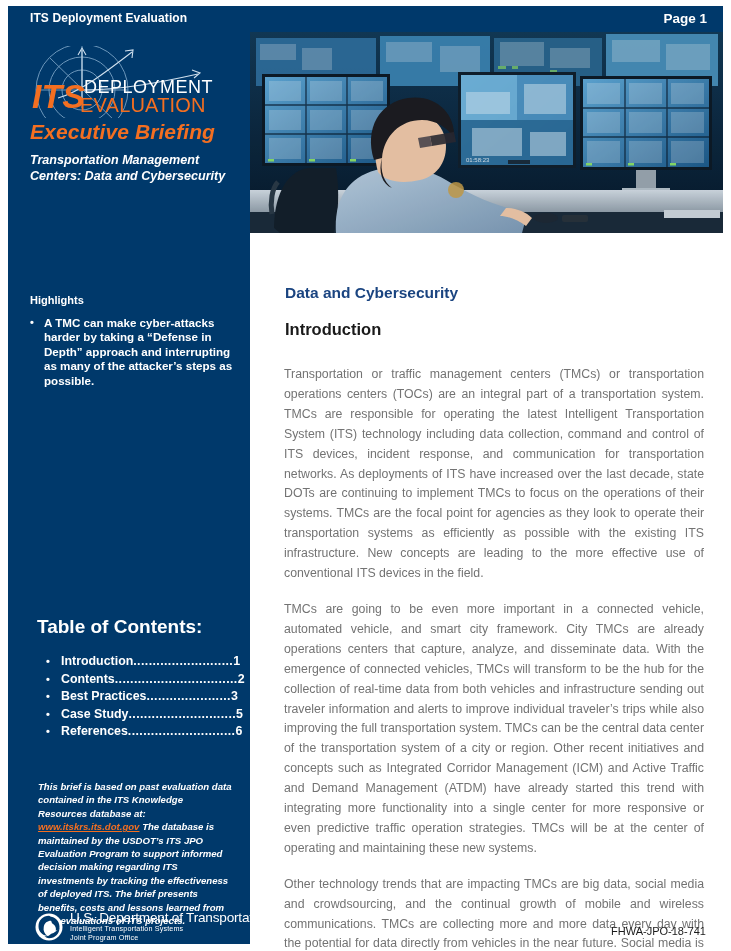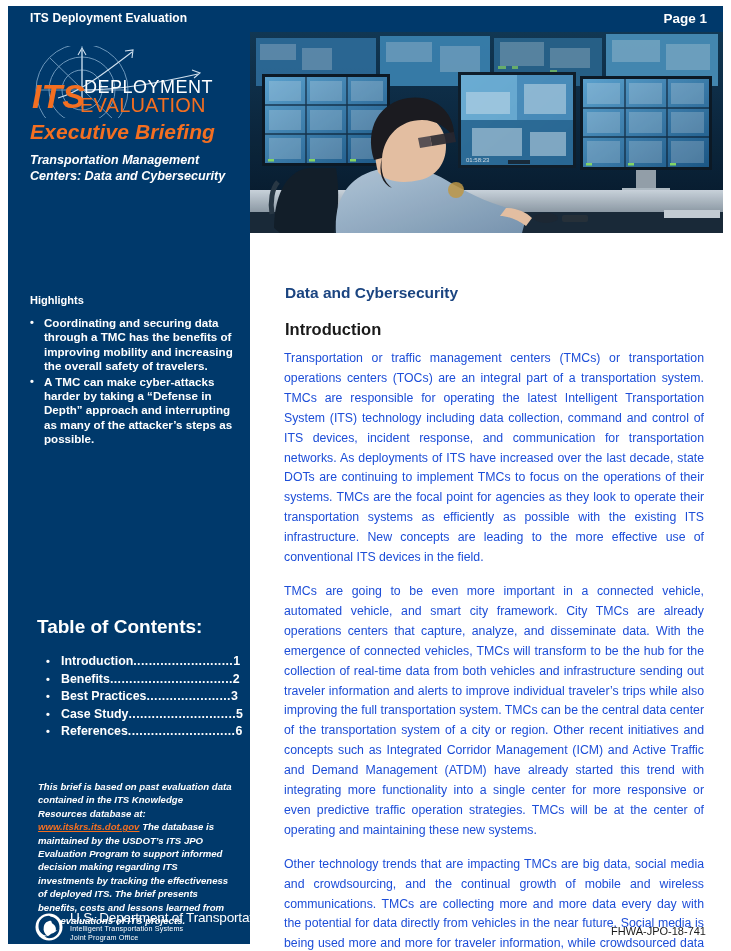--- a/index.html
+++ b/index.html
@@ -248,24 +248,24 @@
     font-size: 16.5px;
     font-weight: bold;
     color: #1a1a1a;
   }
   .body-copy {
     position: absolute;
     left: 34px; top: 116px;
     width: 420px;
   }
   .body-copy p {
-    margin: 0 0 14px 0;
+    margin: 16px 0 14px 0;
     font-size: 12.3px;
     line-height: 19.9px;
-    color: #1d4ed8;
+    color: #737373;
     text-align: justify;
   }
   .docnum {
     position: absolute;
     right: 17px; bottom: 7px;
     font-size: 11px;
     font-weight: normal;
     color: #1a1a1a;
     white-space: nowrap;
   }
@@ -304,28 +304,27 @@
         <text x="62" y="47" font-family="Liberation Sans, sans-serif" font-size="18" font-weight="normal" fill="#ffffff" letter-spacing="0.5">DEPLOYMENT</text>
         <text x="58" y="66" font-family="Liberation Sans, sans-serif" font-size="20" font-weight="normal" fill="#f36f21" letter-spacing="0.2">EVALUATION</text>
       </svg>
     </div>
 
     <div class="exec-briefing">Executive Briefing</div>
     <div class="brief-sub">Transportation Management Centers: Data and Cybersecurity</div>
 
     <div class="highlights-head">Highlights</div>
     <ul class="hl-list">
-      <li>Coordinating and securing data through a TMC has the benefits of improving mobility and increasing the overall safety of travelers.</li>
       <li>A TMC can make cyber-attacks harder by taking a “Defense in Depth” approach and interrupting as many of the attacker’s steps as possible.</li>
     </ul>
 
     <div class="toc-head">Table of Contents:</div>
     <ul class="toc-list">
       <li><span class="toc-label">Introduction</span><span class="toc-dots">..........................</span><span class="toc-num">1</span></li>
-      <li><span class="toc-label">Benefits</span><span class="toc-dots">................................</span><span class="toc-num">2</span></li>
+      <li><span class="toc-label">Contents</span><span class="toc-dots">................................</span><span class="toc-num">2</span></li>
       <li><span class="toc-label">Best Practices</span><span class="toc-dots">......................</span><span class="toc-num">3</span></li>
       <li><span class="toc-label">Case Study</span><span class="toc-dots">............................</span><span class="toc-num">5</span></li>
       <li><span class="toc-label">References</span><span class="toc-dots">............................</span><span class="toc-num">6</span></li>
     </ul>
 
     <div class="disclaimer"><span>This brief is based on past evaluation data contained in the ITS Knowledge Resources database at: </span><span class="link">www.itskrs.its.dot.gov</span><span> The database is maintained by the USDOT’s ITS JPO Evaluation Program to support informed decision making regarding ITS investments by tracking the effectiveness of deployed ITS. The brief presents benefits, costs and lessons learned from past evaluations of ITS projects.</span></div>
 
     <div class="dot-logo">
       <svg class="dot-mark" viewBox="0 0 40 40">
         <circle cx="20" cy="20" r="18" fill="#ffffff"></circle>

